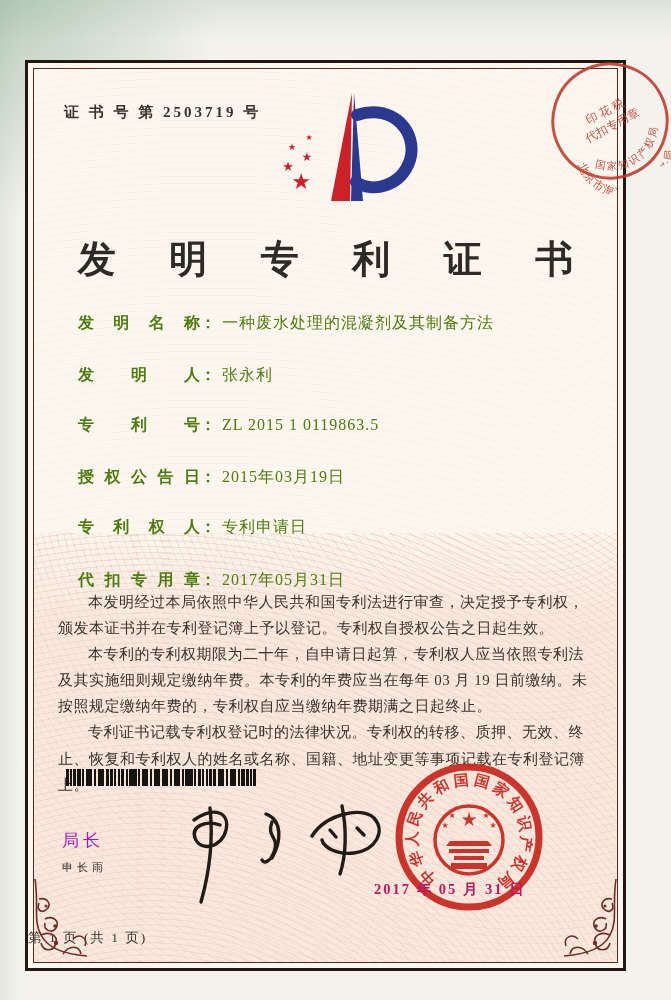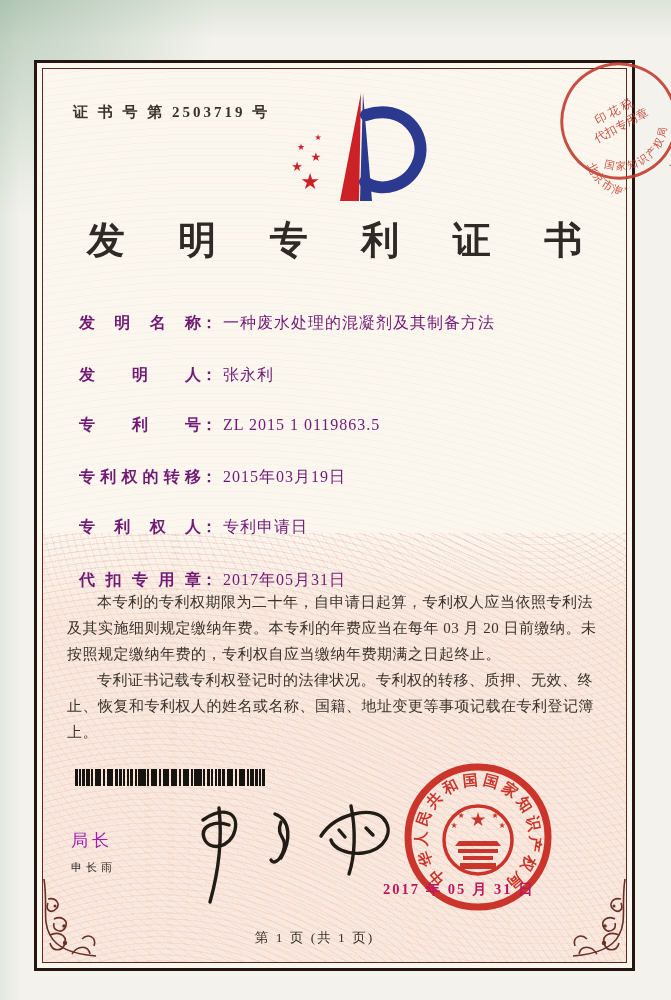--- a/index.html
+++ b/index.html
@@ -10,57 +10,57 @@
   }
   
   .scan-shade{position:absolute;inset:0;pointer-events:none;z-index:0;
     background:
       radial-gradient(circle at 0% 0%, rgba(140,175,150,.55), rgba(140,175,150,0) 18%),
       linear-gradient(180deg, rgba(160,185,165,.25), rgba(160,185,165,0) 4%),
       linear-gradient(90deg, rgba(160,185,165,.18), rgba(160,185,165,0) 3%);
   }
   .frame{
     position:absolute;left:25px;top:60px;width:595px;height:905px;
-    border:3px solid #241712;background:#fbf6ee;z-index:1;margin-left:9px;
+    border:3px solid #241712;background:#fbf6ee;z-index:1;
   }
   .inner-line{position:absolute;inset:5px;border:1px solid #5d2a22;pointer-events:none;}
   .guilloche-all{position:absolute;inset:6px;pointer-events:none;opacity:.5;
     background:
       repeating-radial-gradient(circle at 30% 150%, rgba(216,130,105,.10) 0 1px, rgba(0,0,0,0) 1px 7px);
   }
   .guilloche-bottom{position:absolute;left:6px;right:6px;top:470px;bottom:6px;pointer-events:none;
     background:
       linear-gradient(180deg, rgba(246,216,204,0) 0, rgba(246,216,204,.45) 90px, rgba(246,216,204,.45) 100%),
       repeating-radial-gradient(circle at 20% 160%, rgba(211,120,96,.18) 0 1.2px, rgba(0,0,0,0) 1.2px 6px),
       repeating-radial-gradient(circle at 85% -30%, rgba(211,120,96,.12) 0 1.2px, rgba(0,0,0,0) 1.2px 7px);
   }
   .certno{position:absolute;left:36px;top:40px;font-size:15px;color:#3a332c;letter-spacing:3px;font-weight:bold;}
   .logo{position:absolute;left:240px;top:18px;width:160px;height:124px;}
   .tax-stamp{position:absolute;left:518px;top:-6px;width:128px;height:128px;transform:rotate(-28deg);opacity:.88;}
-  .title{position:absolute;left:0;right:0;top:152px;text-align:center;
+  .title{position:absolute;left:0;right:0;top:171px;text-align:center;
     font-size:38px;font-weight:bold;color:#2e2a26;letter-spacing:22px;text-indent:22px;}
   .fields{position:absolute;left:34px;top:246px;width:540px;}
-  .field-row{position:absolute;left:8px;font-size:16px;color:#701a75;white-space:nowrap;}
+  .field-row{position:absolute;left:16px;font-size:16px;color:#4d7c0f;white-space:nowrap;}
   .field-label{display:inline-block;width:122px;text-align:justify;text-align-last:justify;font-weight:bold;}
   .field-colon{font-weight:bold;}
   .field-value{margin-left:6px;letter-spacing:1px;}
   .body-text{position:absolute;left:30px;top:526px;width:537px;font-size:15px;line-height:1.74;color:#3a332c;}
   .body-text p{margin:0;text-indent:2em;letter-spacing:.5px;}
   .barcode{position:absolute;left:38px;top:706px;width:190px;height:17px;
     background:
       repeating-linear-gradient(90deg,#17130f 0 2px,rgba(0,0,0,0) 2px 4px),
       repeating-linear-gradient(90deg,#17130f 0 1px,rgba(0,0,0,0) 1px 7px),
       repeating-linear-gradient(90deg,#17130f 0 3px,rgba(0,0,0,0) 3px 11px);
   }
   .officer-title{position:absolute;left:34px;top:766px;font-size:17px;color:#a21caf;letter-spacing:4px;font-family:"Liberation Sans","DejaVu Sans",sans-serif;}
   .officer-name{position:absolute;left:34px;top:797px;font-size:11px;color:#2e2a26;letter-spacing:4px;font-family:"Liberation Sans","DejaVu Sans",sans-serif;}
   .signature{position:absolute;left:138px;top:735px;width:235px;height:118px;}
   .seal{position:absolute;left:366px;top:699px;width:150px;height:150px;}
   .seal-date{position:absolute;left:346px;top:817px;font-size:14.5px;color:#be185d;letter-spacing:2px;font-weight:bold;z-index:3;}
-  .footer{position:absolute;left:0;right:40px;top:866px;text-align:center;font-size:13.5px;color:#3a332c;letter-spacing:2px;}
+  .footer{position:absolute;left:0;right:40px;top:866px;text-align:left;font-size:13.5px;color:#3a332c;letter-spacing:2px;}
   .flourish{position:absolute;width:70px;height:88px;z-index:2;}
   .flourish.bl{left:3px;bottom:3px;}
   .flourish.br{right:3px;bottom:3px;transform:scaleX(-1);}
 </style>
 </head>
 <body>
 
 <div class="scan-shade"></div>
 
 <div class="frame">
@@ -98,27 +98,28 @@
       <textPath href="#taxBottom" startOffset="8%">国家知识产权局</textPath>
     </text>
   </svg>
 
   <div class="title">发 明 专 利 证 书</div>
 
   <div class="fields">
     <div class="field-row" style="top:4px"><span class="field-label">发 明 名 称</span><span class="field-colon">：</span><span class="field-value">一种废水处理的混凝剂及其制备方法</span></div>
     <div class="field-row" style="top:56px"><span class="field-label">发 明 人</span><span class="field-colon">：</span><span class="field-value">张永利</span></div>
     <div class="field-row" style="top:106px"><span class="field-label">专 利 号</span><span class="field-colon">：</span><span class="field-value">ZL 2015 1 0119863.5</span></div>
-    <div class="field-row" style="top:158px"><span class="field-label">专利权的转移</span><span class="field-colon">：</span><span class="field-value">2015年03月19日</span></div>
+    <div class="field-row" style="top:158px"><span class="field-label">授权公告日</span><span class="field-colon">：</span><span class="field-value">2015年03月19日</span></div>
     <div class="field-row" style="top:208px"><span class="field-label">专 利 权 人</span><span class="field-colon">：</span><span class="field-value">专利申请日</span></div>
     <div class="field-row" style="top:261px"><span class="field-label">代扣专用章</span><span class="field-colon">：</span><span class="field-value">2017年05月31日</span></div>
   </div>
 
   <div class="body-text">
-    <p>本专利的专利权期限为二十年，自申请日起算，专利权人应当依照专利法及其实施细则规定缴纳年费。本专利的年费应当在每年 03 月 20 日前缴纳。未按照规定缴纳年费的，专利权自应当缴纳年费期满之日起终止。</p>
+    <p>本发明经过本局依照中华人民共和国专利法进行审查，决定授予专利权，颁发本证书并在专利登记簿上予以登记。专利权自授权公告之日起生效。</p>
+    <p>本专利的专利权期限为二十年，自申请日起算，专利权人应当依照专利法及其实施细则规定缴纳年费。本专利的年费应当在每年 03 月 19 日前缴纳。未按照规定缴纳年费的，专利权自应当缴纳年费期满之日起终止。</p>
     <p>专利证书记载专利权登记时的法律状况。专利权的转移、质押、无效、终止、恢复和专利权人的姓名或名称、国籍、地址变更等事项记载在专利登记簿上。</p>
   </div>
 
   <div class="barcode"></div>
 
   <div class="officer-title">局长</div>
   <div class="officer-name">申长雨</div>
 
   <svg class="signature" viewBox="0 0 235 118">
     <g fill="none" stroke="#221c16" stroke-width="3.4" stroke-linecap="round" stroke-linejoin="round">

